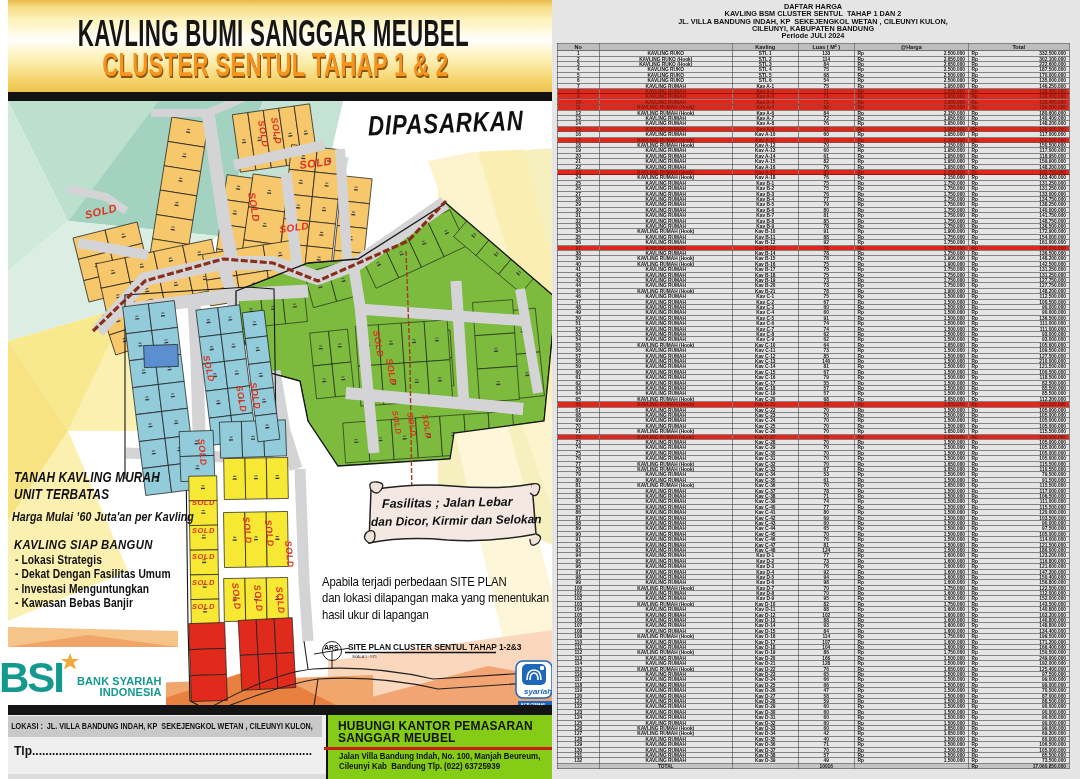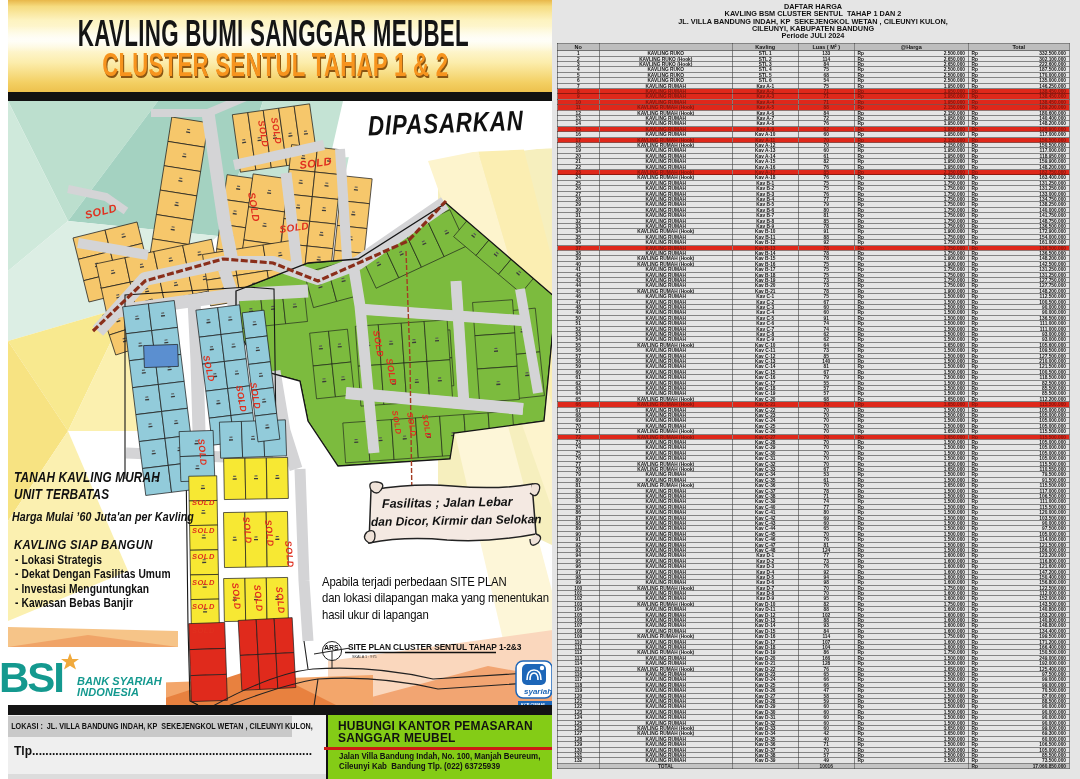--- a/index.html
+++ b/index.html
@@ -11,35 +11,35 @@
 #title1 { position:absolute; left:-50px; top:13px; width:549px; text-align:center; font-size:36px; font-weight:bold; color:#151515; white-space:nowrap; }
 #title1 span { display:inline-block; transform:scaleX(0.62); letter-spacing:0.5px; }
 #title2 { position:absolute; left:-7px; top:45px; width:549px; text-align:center; font-size:34px; font-weight:bold; color:#f7941e; text-shadow:1.5px 1.5px 0 #8a5512; white-space:nowrap; }
 #title2 span { display:inline-block; transform:scaleX(0.65); letter-spacing:0.5px; }
 #bar1 { position:absolute; left:0; top:92px; width:546px; height:9px; background:#111; }
 #map { position:absolute; left:0; top:101px; width:552px; height:604px; }
 #dipas { position:absolute; left:360px; top:107px; font-size:28px; font-weight:bold; font-style:italic; color:#101010; transform:rotate(-2deg); white-space:nowrap; }
 #dipas span { display:inline-block; transform:scaleX(0.8); transform-origin:0 0; letter-spacing:1px; }
 #bar2 { position:absolute; left:0; top:705px; width:544px; height:10px; background:#141414; }
 #footer { position:absolute; left:0; top:715px; width:552px; height:64px; background:#efefef; }
-#lokasi { position:absolute; left:0; top:716px; width:284px; height:21px; background:#c9c9c9; color:#111; font-weight:bold; font-size:9px; line-height:21px; white-space:nowrap; }
+#lokasi { position:absolute; left:0; top:716px; width:314px; height:21px; background:#c9c9c9; color:#111; font-weight:bold; font-size:9px; line-height:21px; white-space:nowrap; }
 #lokasi span { display:inline-block; transform:scaleX(0.8); transform-origin:0 50%; padding-left:4px; }
 #tlp { position:absolute; left:6px; top:744px; width:298px; font-weight:bold; font-size:12px; color:#111; white-space:nowrap; overflow:hidden; }
 #hubox { position:absolute; left:318px; top:715px; width:234px; height:64px; background:#84cc16; border-left:2px solid #111; }
 #hub1 { position:absolute; left:10px; top:5px; font-size:13px; font-weight:bold; color:#111; letter-spacing:0.2px; line-height:11.8px; white-space:nowrap; transform:scaleX(0.92); transform-origin:0 0; }
 #redline { position:absolute; left:-4px; top:32px; width:232px; height:2.6px; background:#cc1c14; }
 #hub2 { position:absolute; left:11px; top:37px; font-size:8.8px; font-weight:bold; color:#111; line-height:9.6px; white-space:nowrap; transform:scaleX(0.9); transform-origin:0 0; }
 .ovl { position:absolute; color:#101010; }
 #tanah { left:6px; top:469px; font-size:14px; font-weight:bold; font-style:italic; line-height:16.5px; letter-spacing:0.2px; transform:scaleX(0.84); transform-origin:0 0; white-space:nowrap; }
 #harga { left:4px; top:509px; font-size:13.5px; font-weight:bold; font-style:italic; letter-spacing:0.1px; white-space:nowrap; transform:scaleX(0.79); transform-origin:0 0; }
 #siap { left:6px; top:537px; font-size:13.5px; font-weight:bold; font-style:italic; letter-spacing:0.4px; transform:scaleX(0.84); transform-origin:0 0; white-space:nowrap; }
 #bullets { left:7px; top:553px; font-size:12.5px; font-weight:bold; line-height:14.3px; letter-spacing:0.1px; transform:scaleX(0.82); transform-origin:0 0; white-space:nowrap; }
-#bsibox { position:absolute; left:0px; top:649px; width:158px; height:59px; background:#fff; }
+#bsibox { position:absolute; left:0px; top:649px; width:158px; height:59px; background:#fff;text-align:right; }
 #bsitxt { position:absolute; left:-9px; top:9px; font-size:42px; line-height:40px; font-weight:bold; color:#14998f; letter-spacing:-2px; }
-#bsiname { position:absolute; left:69px; top:27px; font-size:11px; font-weight:bold; color:#14998f; line-height:11px; letter-spacing:0.1px;font-style:italic; }
+#bsiname { position:absolute; left:69px; top:27px; font-size:11px; font-weight:bold; color:#14998f; line-height:11px; letter-spacing:0.1px; }
 #apabila { left:314px; top:574px; font-size:13.5px; line-height:16.3px; color:#0c0c0c; letter-spacing:-0.2px; white-space:nowrap; transform:scaleX(0.84); transform-origin:0 0; }
 #rtab { position:absolute; left:552px; top:0; width:528px; height:779px; background:#e5e5e5; }
 #thead { position:absolute; left:5px; top:3px; width:512px; text-align:center; font-size:7.3px; font-weight:bold; color:#111; line-height:7.3px; }
 #tabwrap { position:absolute; left:5px; top:43px; width:1024px; transform:scale(0.5); transform-origin:0 0; }
 table { border-collapse:collapse; table-layout:fixed; width:1024px; }
 td,th { border:1px solid #222; font-weight:bold; color:#131313; overflow:hidden; white-space:nowrap; }
 th { background:#bdbdbd; font-size:11px; height:15px; text-align:center; }
 td { font-size:9.6px; height:9.8px; text-align:center; padding:0; line-height:9.8px; }
 .c1 { width:84px; } .c2 { width:266px; } .c3 { width:132px; } .c4 { width:112px; } .c5 { width:228px; } .c6 { width:202px; }
 .c5,.c6 { text-align:right; padding-right:6px; }

